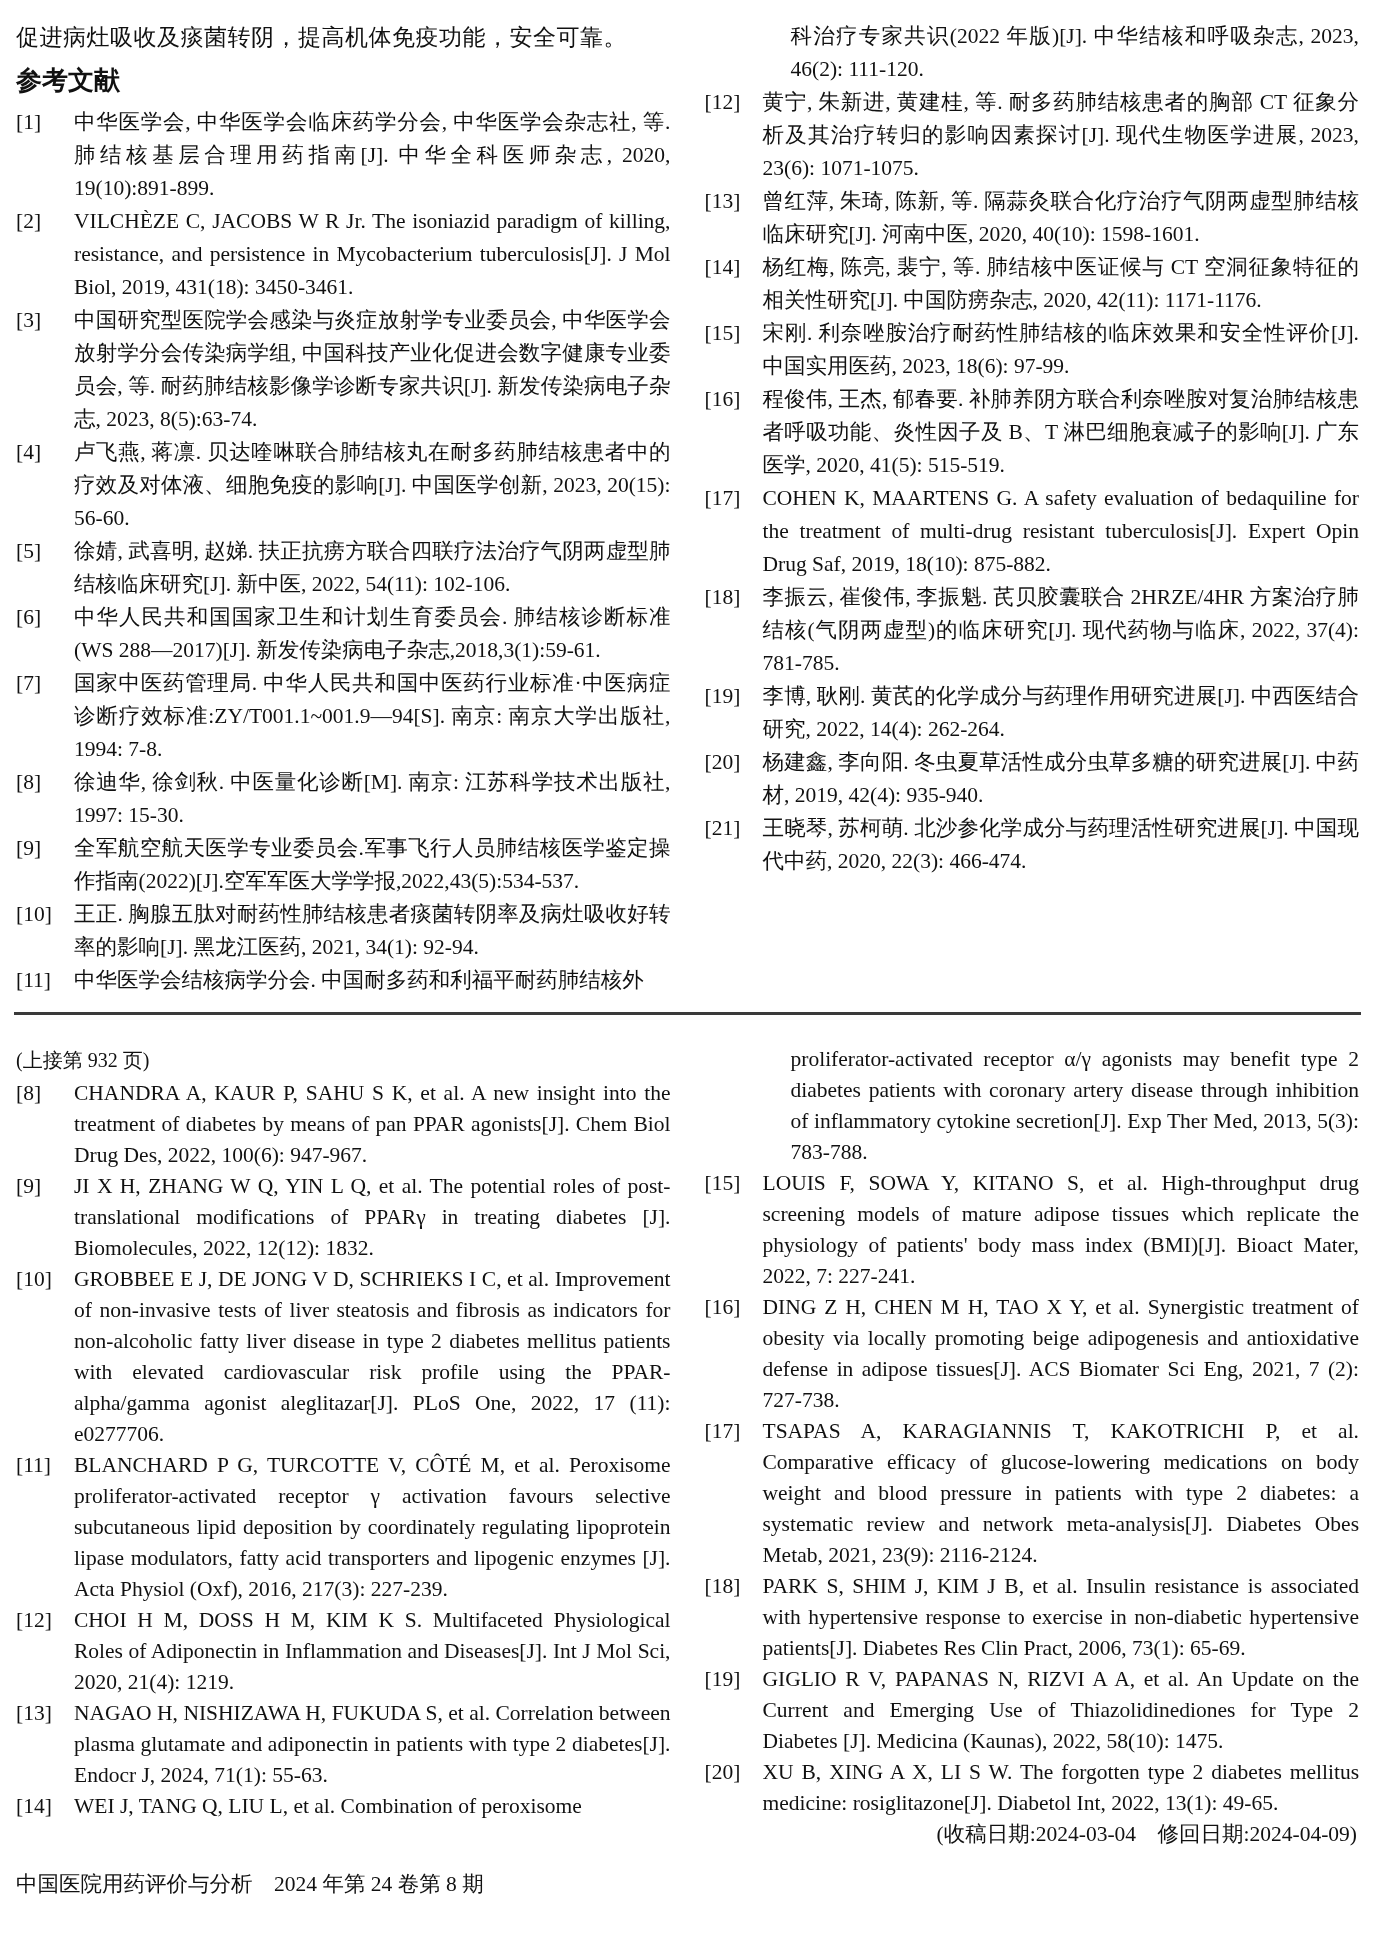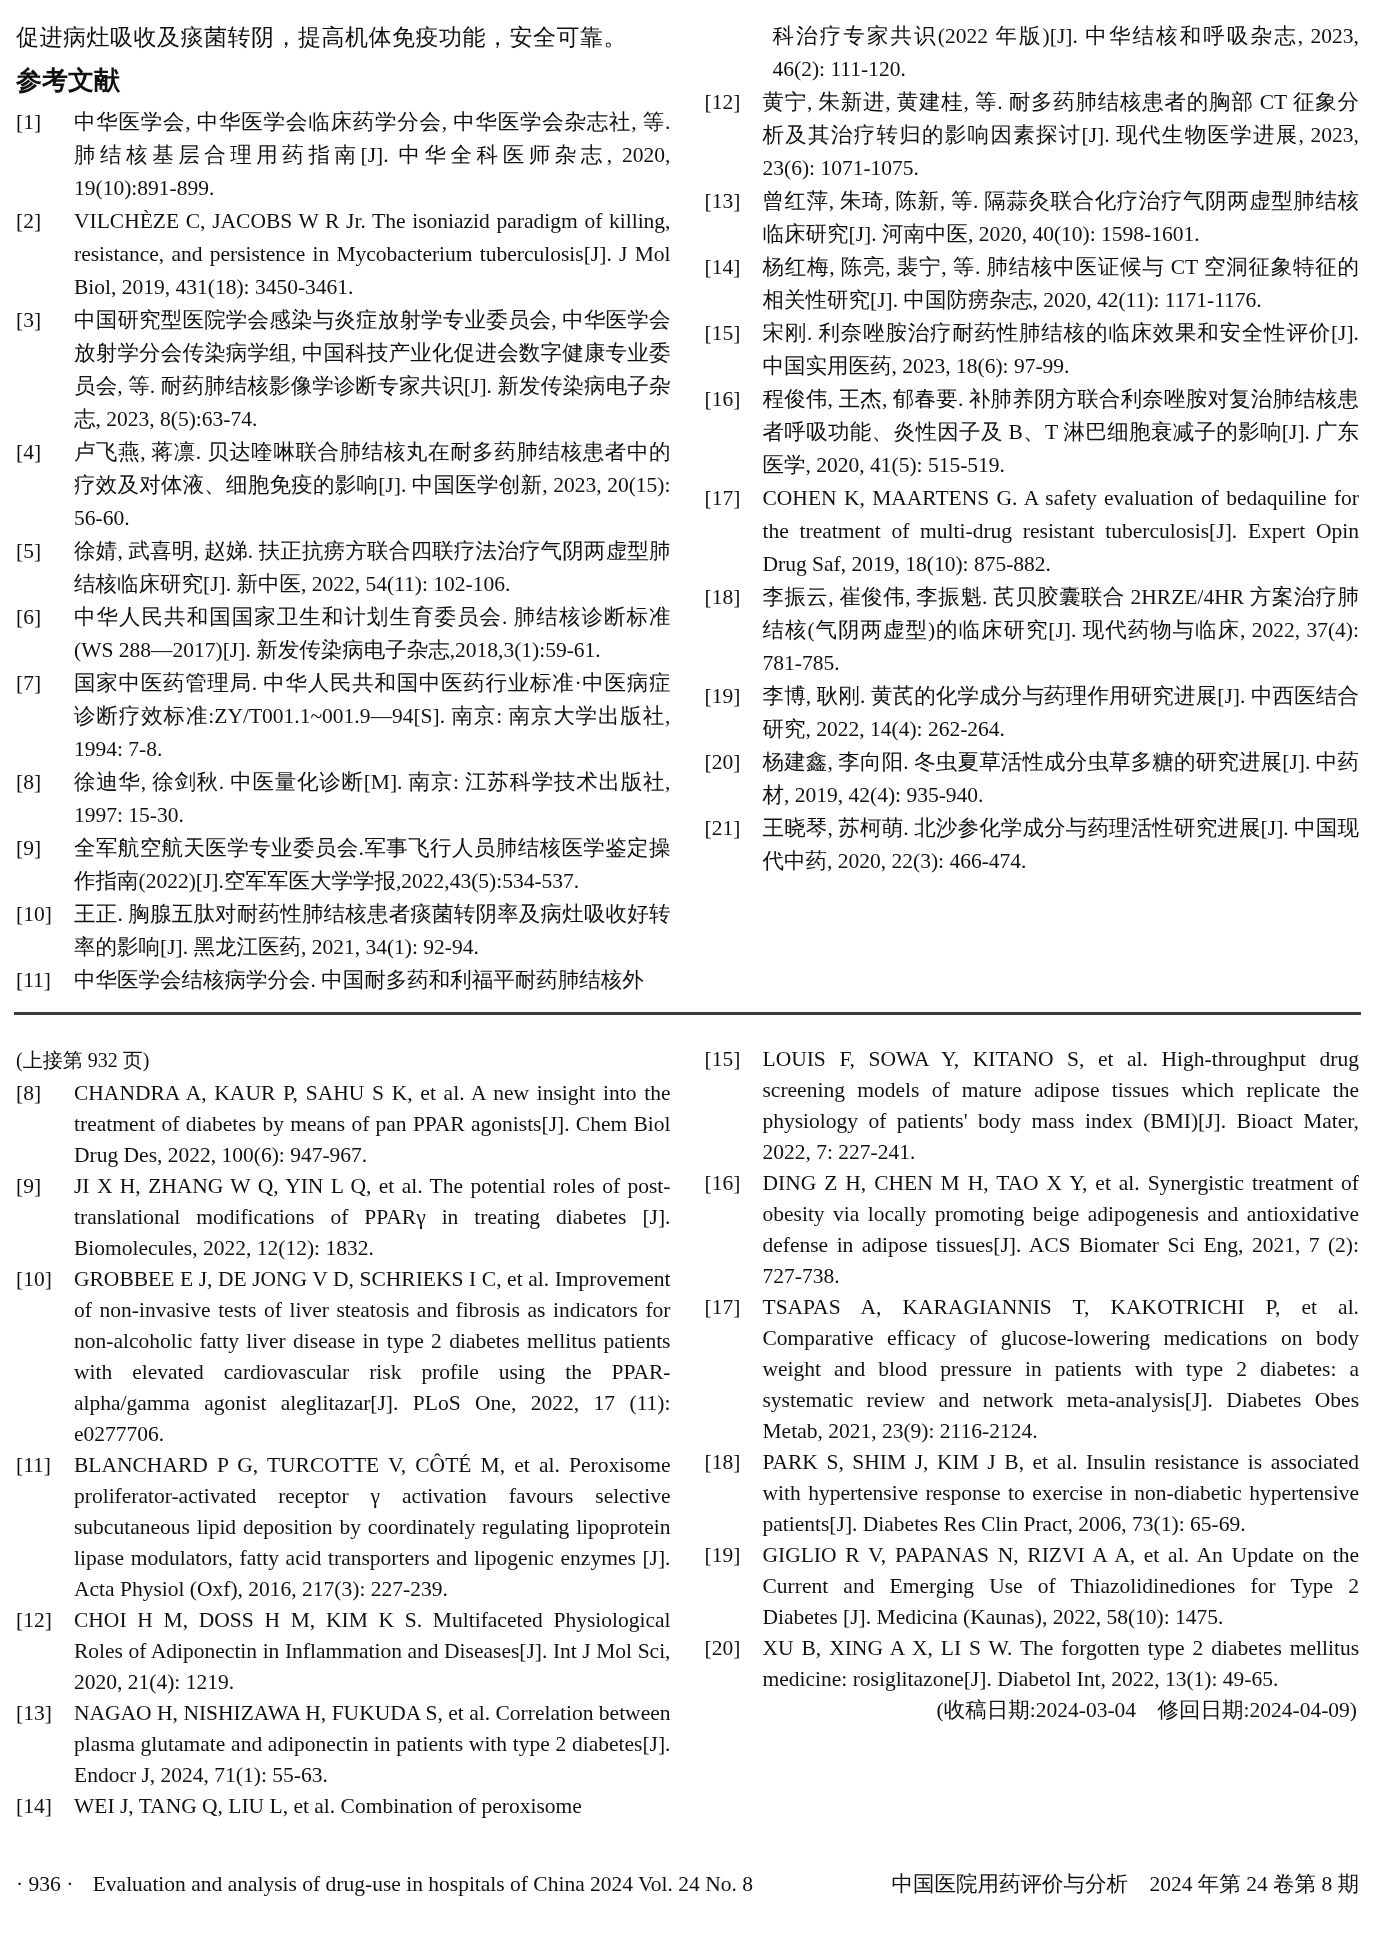--- a/index.html
+++ b/index.html
@@ -21,21 +21,21 @@
   .refs-heading {
     font-family:"Liberation Sans","DejaVu Sans",sans-serif;
     font-weight:bold; font-size:26px; line-height:40px;
     margin:4px 0 6px 0;
   }
   .ref-item { display:flex; font-size:21.5px; line-height:33px; }
   .bottom-section .ref-item { line-height:31px; }
   .ref-num { flex:0 0 58px; }
   .ref-text { flex:1 1 auto; text-align:justify; min-width:0; }
   .continuation {
-    margin-left:68px; font-size:21.5px; line-height:33px; text-align:justify;
+    margin-left:86px; font-size:21.5px; line-height:33px; text-align:justify;
   }
   .bottom-section .continuation { line-height:31px; }
   .dates-line {
     font-size:21.5px; line-height:33px; text-align:right; padding-right:2px;
   }
   .bottom-section .dates-line { line-height:31px; }
   .continued-note { font-size:20px; line-height:32px; margin-bottom:2px; }
 
   .divider {
     position:absolute; top:1012px; left:14px; width:1347px;
@@ -184,20 +184,21 @@
             <span class="ref-num">[13]</span>
             <span class="ref-text">NAGAO H, NISHIZAWA H, FUKUDA S, et al. Correlation between plasma glutamate and adiponectin in patients with type 2 diabetes[J]. Endocr J, 2024, 71(1): 55-63.</span>
           </div>
           <div class="ref-item">
             <span class="ref-num">[14]</span>
             <span class="ref-text">WEI J, TANG Q, LIU L, et al. Combination of peroxisome</span>
           </div>
         </div>
     </div>
     <div class="column">
+      <div class="continuation">proliferator-activated receptor α/γ agonists may benefit type 2 diabetes patients with coronary artery disease through inhibition of inflammatory cytokine secretion[J]. Exp Ther Med, 2013, 5(3): 783-788.</div>
       <div>
           <div class="ref-item">
             <span class="ref-num">[15]</span>
             <span class="ref-text">LOUIS F, SOWA Y, KITANO S, et al. High-throughput drug screening models of mature adipose tissues which replicate the physiology of patients' body mass index (BMI)[J]. Bioact Mater, 2022, 7: 227-241.</span>
           </div>
           <div class="ref-item">
             <span class="ref-num">[16]</span>
             <span class="ref-text">DING Z H, CHEN M H, TAO X Y, et al. Synergistic treatment of obesity via locally promoting beige adipogenesis and antioxidative defense in adipose tissues[J]. ACS Biomater Sci Eng, 2021, 7 (2): 727-738.</span>
           </div>
           <div class="ref-item">
@@ -215,20 +216,16 @@
           <div class="ref-item">
             <span class="ref-num">[20]</span>
             <span class="ref-text">XU B, XING A X, LI S W. The forgotten type 2 diabetes mellitus medicine: rosiglitazone[J]. Diabetol Int, 2022, 13(1): 49-65.</span>
           </div>
         </div>
       <div class="dates-line">(收稿日期:2024-03-04　修回日期:2024-04-09)</div>
     </div>
   </div>
 
   <div class="footer">
-    <div class="footer-left">
-      <span class="page-no">· 936 ·</span>
-      <span>Evaluation and analysis of drug-use in hospitals of China 2024 Vol. 24 No. 8</span>
-    </div>
     <div class="footer-right">中国医院用药评价与分析　2024 年第 24 卷第 8 期</div>
   </div>
 
 </div>
 
 </body></html>

